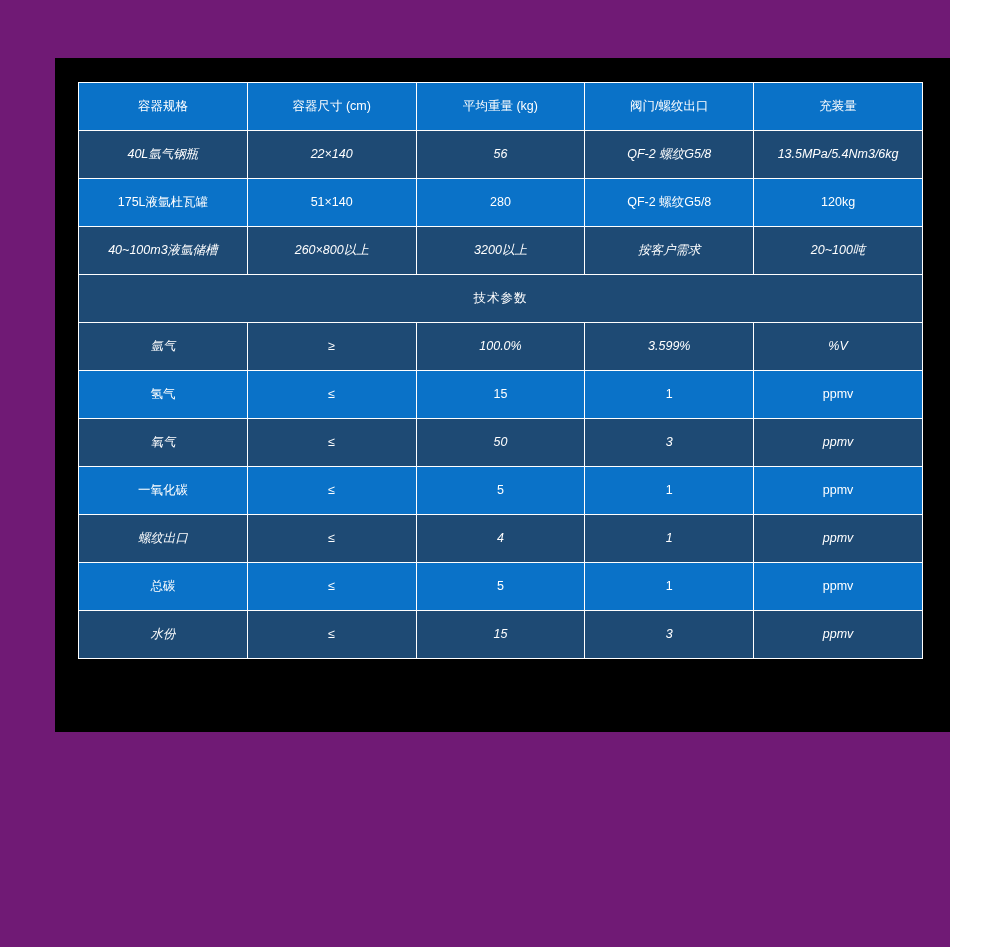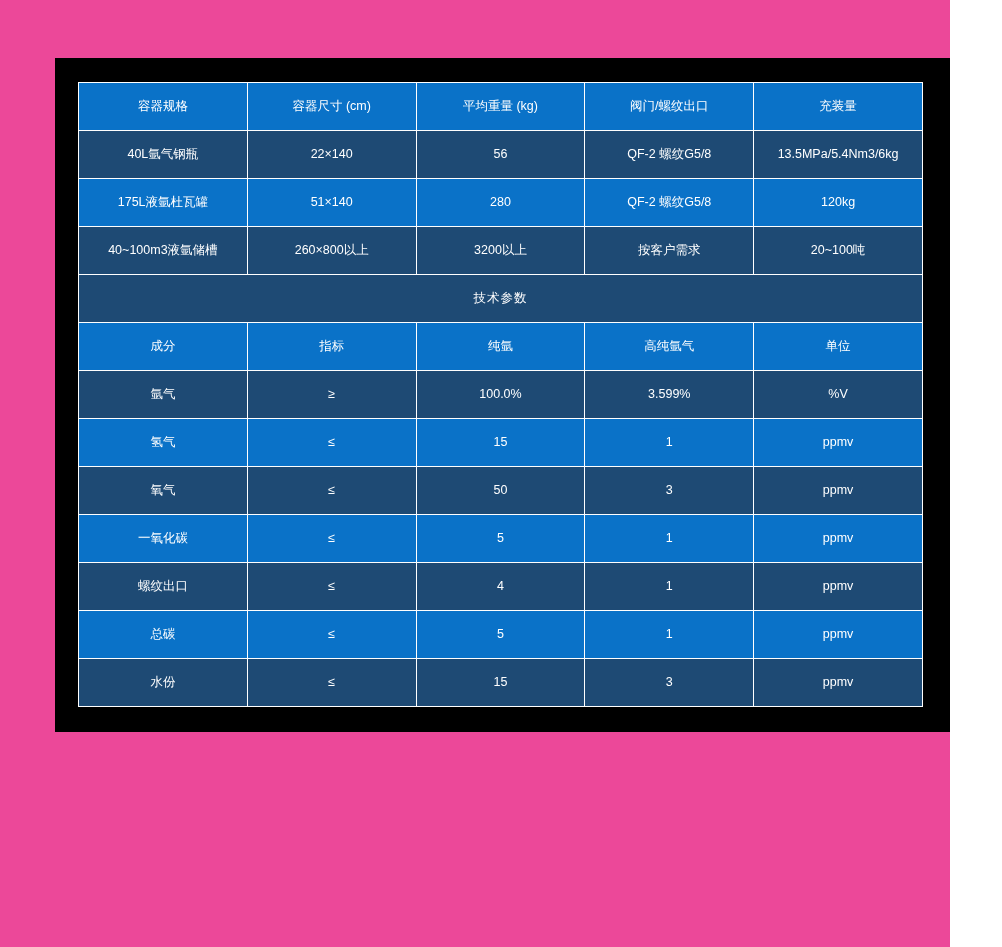--- a/index.html
+++ b/index.html
@@ -10,21 +10,21 @@
   body {
     width: 1002px;
     height: 947px;
     font-family: "Liberation Sans", "DejaVu Sans", sans-serif;
     overflow: hidden;
   }
   #canvas {
     position: relative;
     width: 950px;
     height: 947px;
-    background: #ec4899;
+    background: #701a75;
   }
   
   #backdrop {
     position: absolute;
     left: 55px;
     top: 58px;
     width: 895px;
     height: 674px;
     background: #000000;
   }
@@ -51,21 +51,21 @@
     font-weight: normal;
     font-size: 12.5px;
     line-height: 1.3;
     padding: 0 4px;
     height: 48px;
     box-sizing: border-box;
   }
   
   .row-light td, .row-light th { background: #0a72c8; }
   
-  .row-dark td, .row-dark th { background: #1e4a74; }
+  .row-dark td, .row-dark th { background: #1e4a74; font-style: italic; }
 
   .header-cell { font-size: 12.5px; }
 
   .section-title {
     background: #1e4a74;
     height: 52px;
     font-size: 16px;
     font-weight: bold;
     letter-spacing: 1px;
   }
@@ -120,27 +120,20 @@
           <td>260×800以上</td>
           <td>3200以上</td>
           <td class="bold-cell">按客户需求</td>
           <td>20~100吨</td>
         </tr>
 
         <tr>
           <td class="section-title" colspan="5">技术参数</td>
         </tr>
 
-        <tr class="row-light">
-          <th class="header-cell">成分</th>
-          <th class="header-cell">指标</th>
-          <th class="header-cell">纯氩</th>
-          <th class="header-cell">高纯氩气</th>
-          <th class="header-cell">单位</th>
-        </tr>
 
         <tr class="row-dark">
           <td>氩气</td>
           <td class="sym">≥</td>
           <td>100.0%</td>
           <td>3.599%</td>
           <td>%V</td>
         </tr>
 
         <tr class="row-light">

